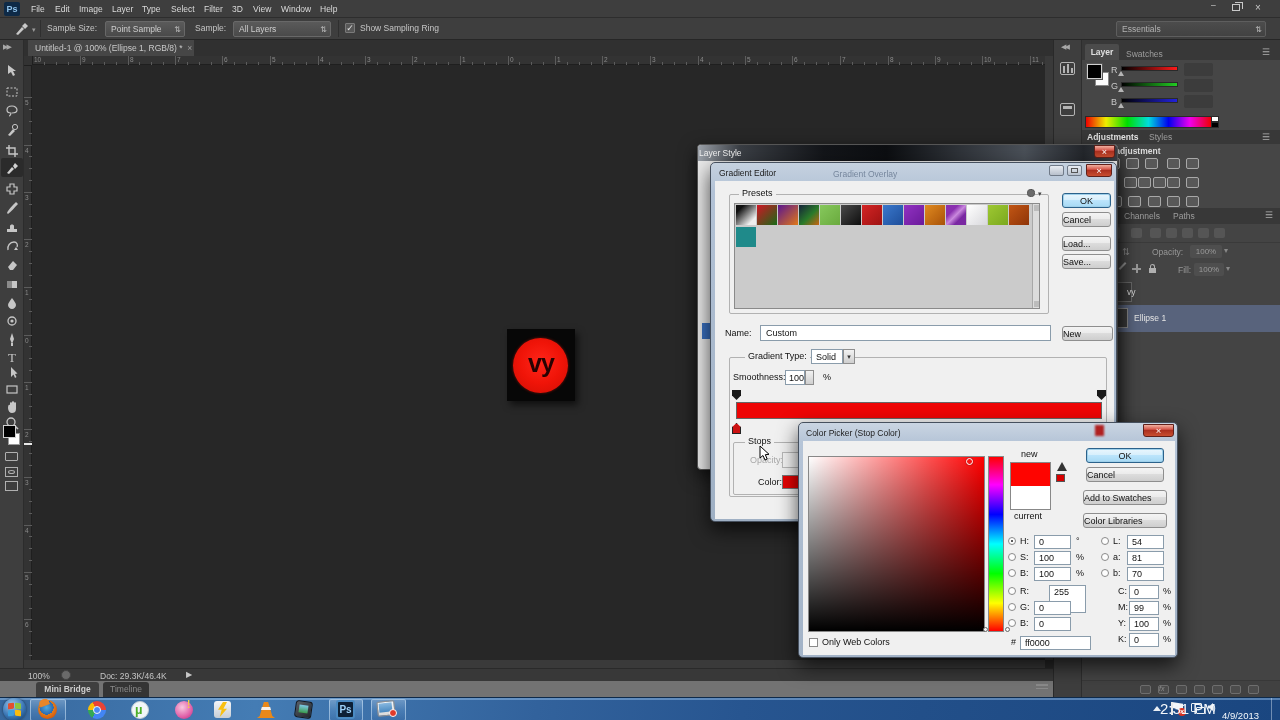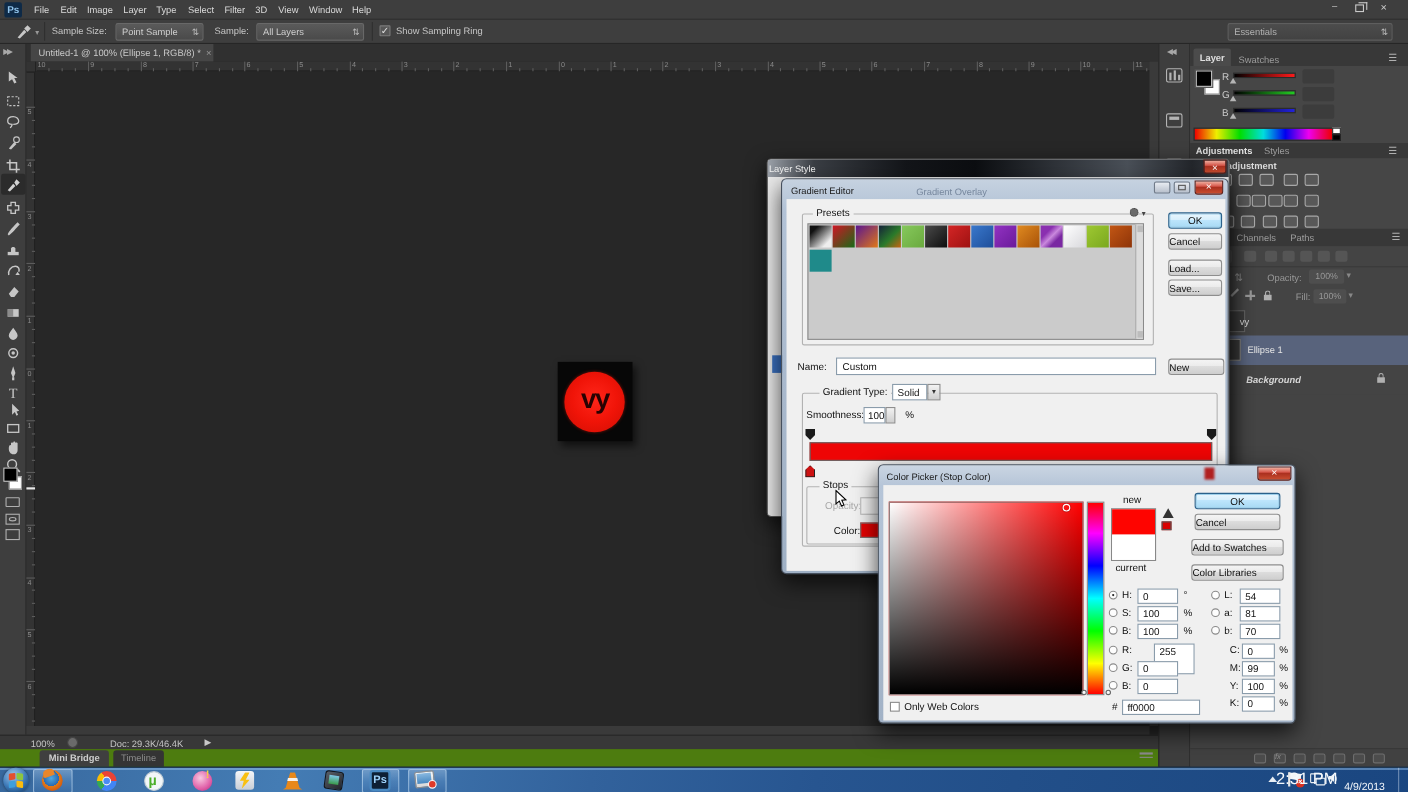--- a/index.html
+++ b/index.html
@@ -329,21 +329,21 @@
 </div>
 </div>
 <div class="abs" style="left:1045px;top:56px;width:8px;height:604px;background:#3a3a3a"></div>
 <div class="abs" style="left:24px;top:660px;width:1021px;height:8px;background:#3a3a3a"></div>
 <div class="abs" style="left:0;top:668px;width:1053px;height:13px;background:#383838;border-top:1px solid #2a2a2a">
 <span class="abs" style="left:28px;top:2px;font-size:8.5px;color:#c4c4c4">100%</span>
 <div class="abs" style="left:61px;top:1px;width:10px;height:10px;background:#6a6a6a;border-radius:50%;border:1px solid #444"></div>
 <span class="abs" style="left:100px;top:2px;font-size:8.5px;color:#c4c4c4">Doc: 29.3K/46.4K</span>
 <span class="abs" style="left:186px;top:1px;font-size:8px;color:#c8c8c8">▶</span>
 </div>
-<div class="abs" style="left:0;top:681px;width:1053px;height:16px;background:#4d7c0f">
+<div class="abs" style="left:0;top:681px;width:1053px;height:16px;background:#737373">
 <div class="abs" style="left:36px;top:1px;width:63px;height:15px;background:#3f3f3f;border-radius:3px 3px 0 0;color:#cecece;font-size:8.5px;text-align:center;line-height:15px;font-weight:bold">Mini Bridge</div>
 <div class="abs" style="left:103px;top:1px;width:46px;height:15px;background:#343434;border-radius:3px 3px 0 0;color:#8a8a8a;font-size:8.5px;text-align:center;line-height:15px">Timeline</div>
 </div>
 <div class="abs" style="left:1053px;top:40px;width:28px;height:657px;background:#3e3e3e;border-left:1px solid #292929">
 <div class="abs" style="left:7px;top:3px;color:#a8a8a8;font-size:7px;letter-spacing:-2px">◀◀</div>
 <div class="abs" style="left:6px;top:22px;width:15px;height:13px;border:1px solid #b4b4b4;border-radius:2px">
         <div style="position:absolute;left:2px;top:3px;width:2px;height:7px;background:#b4b4b4"></div>
         <div style="position:absolute;left:6px;top:1px;width:2px;height:9px;background:#b4b4b4"></div>
         <div style="position:absolute;left:10px;top:5px;width:2px;height:5px;background:#b4b4b4"></div>
       </div>
@@ -442,27 +442,20 @@
 <div class="abs" style="left:0;top:56px;width:199px;height:1px;background:#3a3a3a"></div>
 <div class="abs" style="left:0;top:55px;width:199px;height:26px;background:#444">
 <div class="abs" style="left:8px;top:9px;width:9px;height:6px;border-radius:50%;background:#cfcfcf"></div>
 <div class="abs" style="left:30px;top:3px;width:20px;height:20px;background:#3a3a3a;border:1px solid #666"></div>
 <span class="abs" style="left:45px;top:8px;color:#d6d6d6;font-size:8.5px">vy</span>
 </div>
 <div class="abs" style="left:0;top:81px;width:199px;height:27px;background:#58637c">
 <div class="abs" style="left:8px;top:10px;width:9px;height:6px;border-radius:50%;background:#cfcfcf"></div>
 <div class="abs" style="left:26px;top:3px;width:20px;height:20px;background:#3a3a3a;border:1px solid #888"></div>
 <span class="abs" style="left:52px;top:8px;color:#e4e4e4;font-size:8.5px">Ellipse 1</span>
-</div>
-<div class="abs" style="left:0;top:108px;width:199px;height:27px;background:#444">
-<div class="abs" style="left:8px;top:10px;width:9px;height:6px;border-radius:50%;background:#cfcfcf"></div>
-<div class="abs" style="left:14px;top:3px;width:20px;height:20px;background:#e8e8e8;border:1px solid #666"></div>
-<span class="abs" style="left:51px;top:8px;color:#d6d6d6;font-size:8.5px;font-style:italic;font-weight:bold">Background</span>
-<div class="lockb" style="left:170px;top:11px"></div>
-          <div class="locks" style="left:171px;top:7px"></div>
 </div>
 <div class="abs" style="left:0;top:456px;width:199px;height:17px;background:#414141;border-top:1px solid #383838">
 <div class="abs" style="left:58px;top:4px;width:11px;height:9px;border:1px solid #6e6e6e;border-radius:2px;background:#4c4c4c"></div>
 <div class="abs" style="left:76px;top:4px;width:11px;height:9px;border:1px solid #6e6e6e;border-radius:2px;background:#4c4c4c"></div>
 <div class="abs" style="left:94px;top:4px;width:11px;height:9px;border:1px solid #6e6e6e;border-radius:2px;background:#4c4c4c"></div>
 <div class="abs" style="left:112px;top:4px;width:11px;height:9px;border:1px solid #6e6e6e;border-radius:2px;background:#4c4c4c"></div>
 <div class="abs" style="left:130px;top:4px;width:11px;height:9px;border:1px solid #6e6e6e;border-radius:2px;background:#4c4c4c"></div>
 <div class="abs" style="left:148px;top:4px;width:11px;height:9px;border:1px solid #6e6e6e;border-radius:2px;background:#4c4c4c"></div>
 <div class="abs" style="left:166px;top:4px;width:11px;height:9px;border:1px solid #6e6e6e;border-radius:2px;background:#4c4c4c"></div>
 <span class="abs" style="left:77px;top:4px;font-size:7px;color:#8e8e8e;font-style:italic">fx</span>

